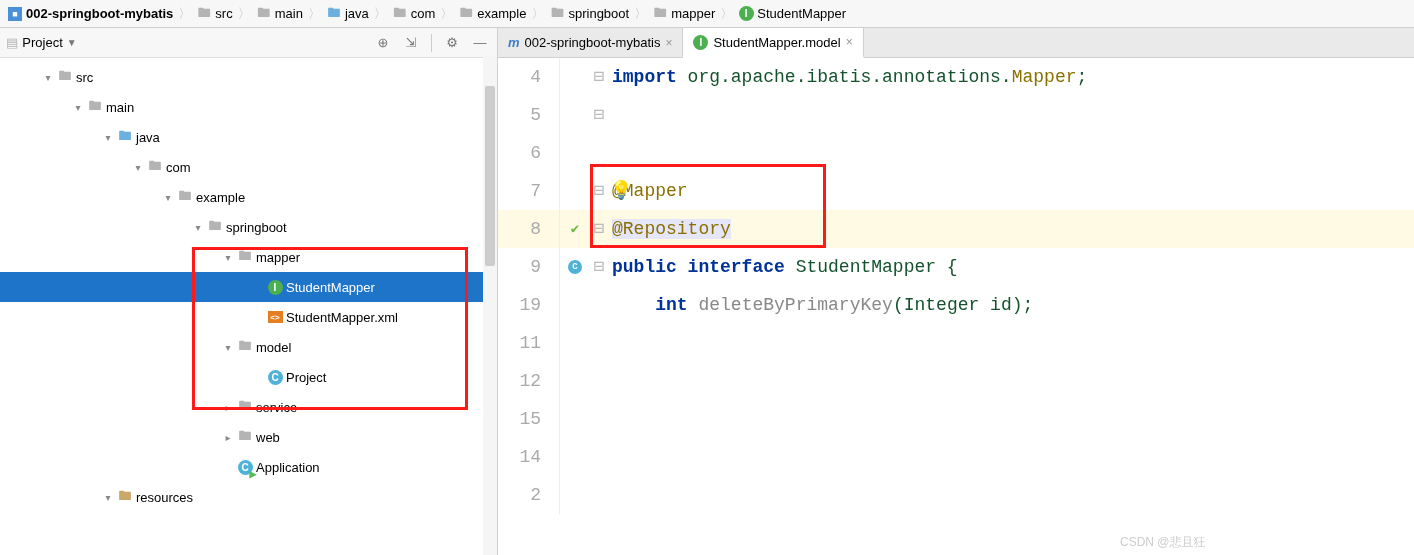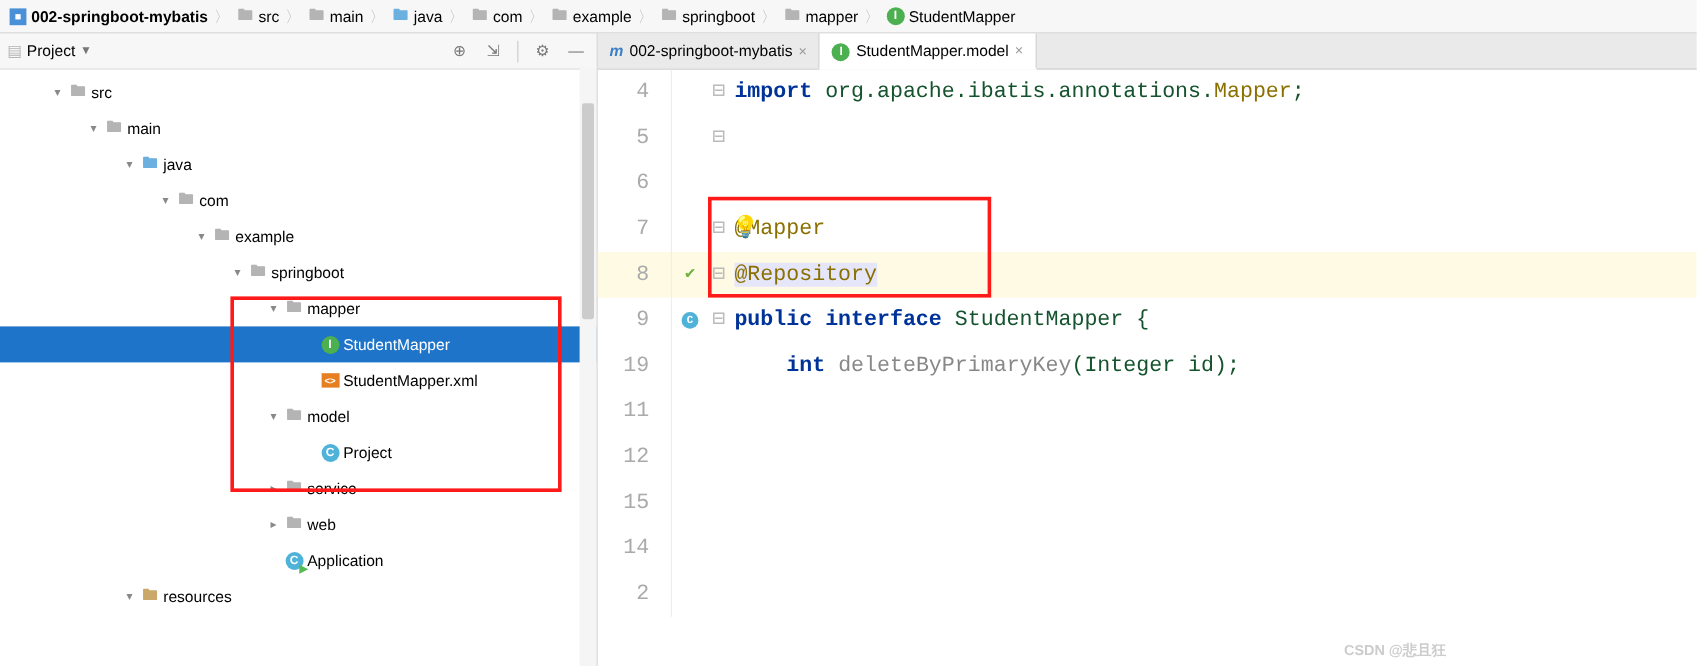--- a/index.html
+++ b/index.html
@@ -50,21 +50,21 @@
 .gray { color: #888; text-align: right; }
 .ident { color: #14532d; }
 
 .folder-icon { color: #b4b4b4; }
 .folder-blue { color: #6cb0e0; }
 .interface-icon { background: #4caf50; color: #fff; border-radius: 50%; width: 15px; height: 15px; font-size: 10px; display: inline-flex; align-items: center; justify-content: center; font-weight: bold; }
 .class-icon { background: #4fb3d9; color: #fff; border-radius: 50%; width: 15px; height: 15px; font-size: 10px; display: inline-flex; align-items: center; justify-content: center; font-weight: bold; }
 .xml-icon { background: #e67e22; color: #fff; width: 15px; height: 12px; font-size: 8px; display: inline-flex; align-items: center; justify-content: center; font-weight: bold; }
 .module-icon { background: #4a90d9; color: #fff; width: 14px; height: 14px; font-size: 9px; display:inline-flex; align-items:center; justify-content:center; }
 
-.watermark { position: absolute; bottom: 4px; left: 1120px; font-size: 12px; color: #ccc; font-weight: bold; }
+.watermark { position: absolute; bottom: 4px; left: 1120px; font-size: 12px; color: #ccc; }
 .scrollbar-v { position: absolute; right: 0; top: 28px; bottom: 0; width: 14px; background: #f5f5f5; }
 .scrollbar-v .thumb { position: absolute; left: 2px; right: 2px; top: 30px; height: 180px; background: #ccc; border-radius: 2px; }
 </style>
 </head>
 <body>
 
 <div class="breadcrumb" id="breadcrumb">
     <span class="crumb">
       <span class="icon">
         <span class="module-icon">■</span>

